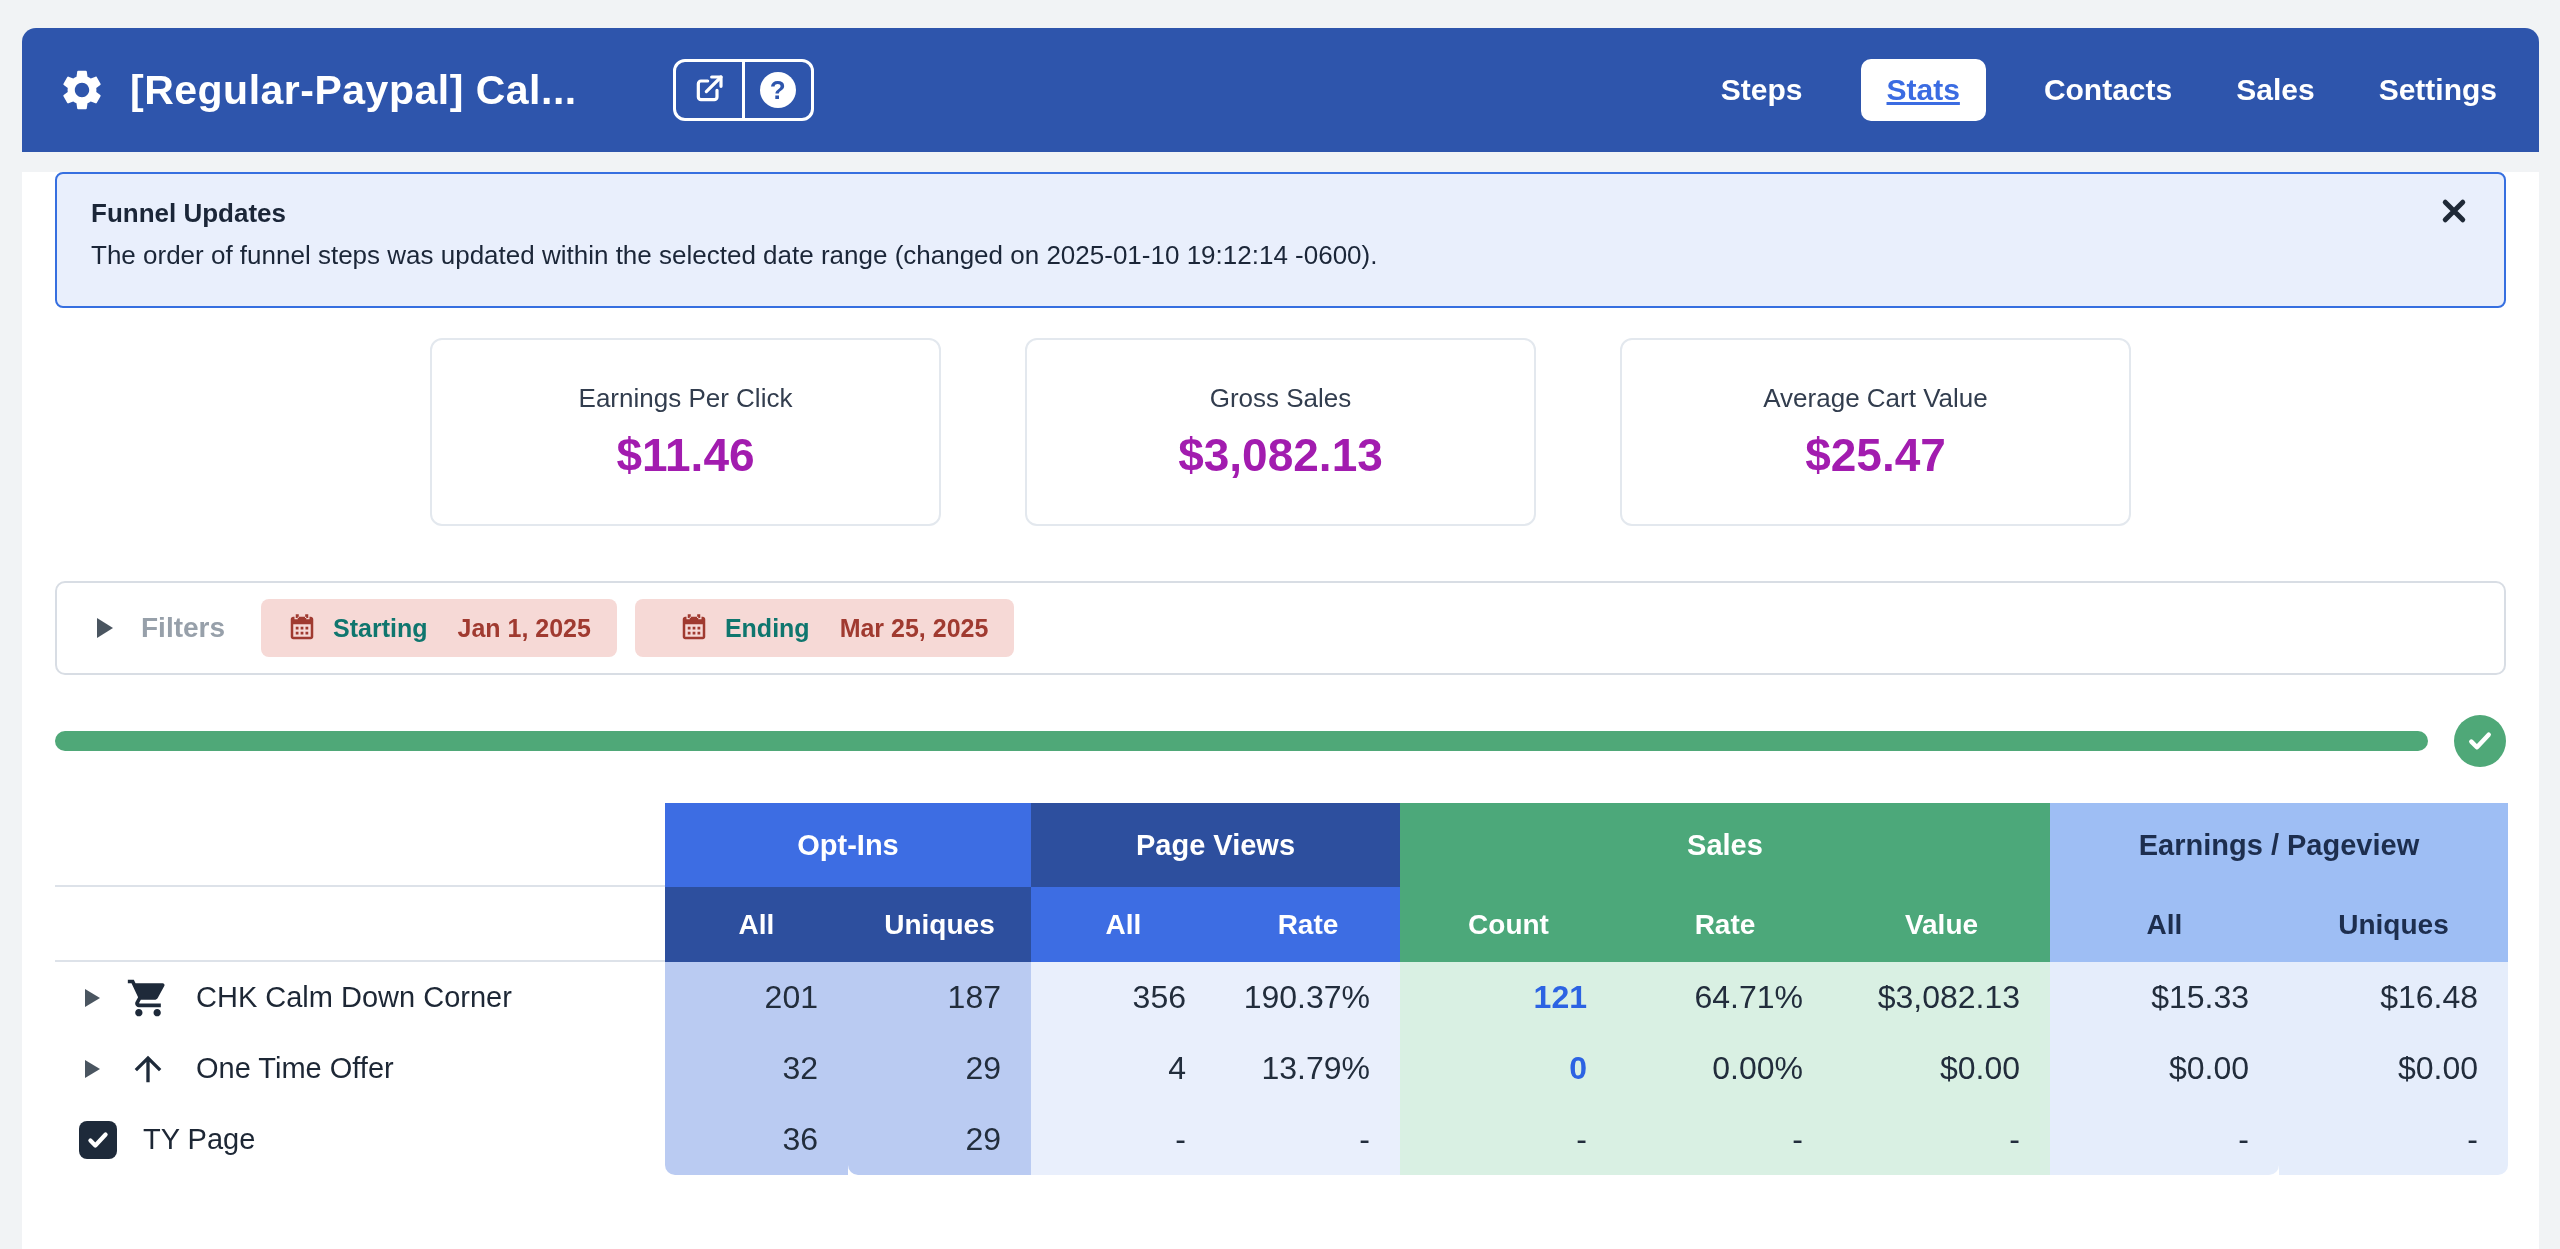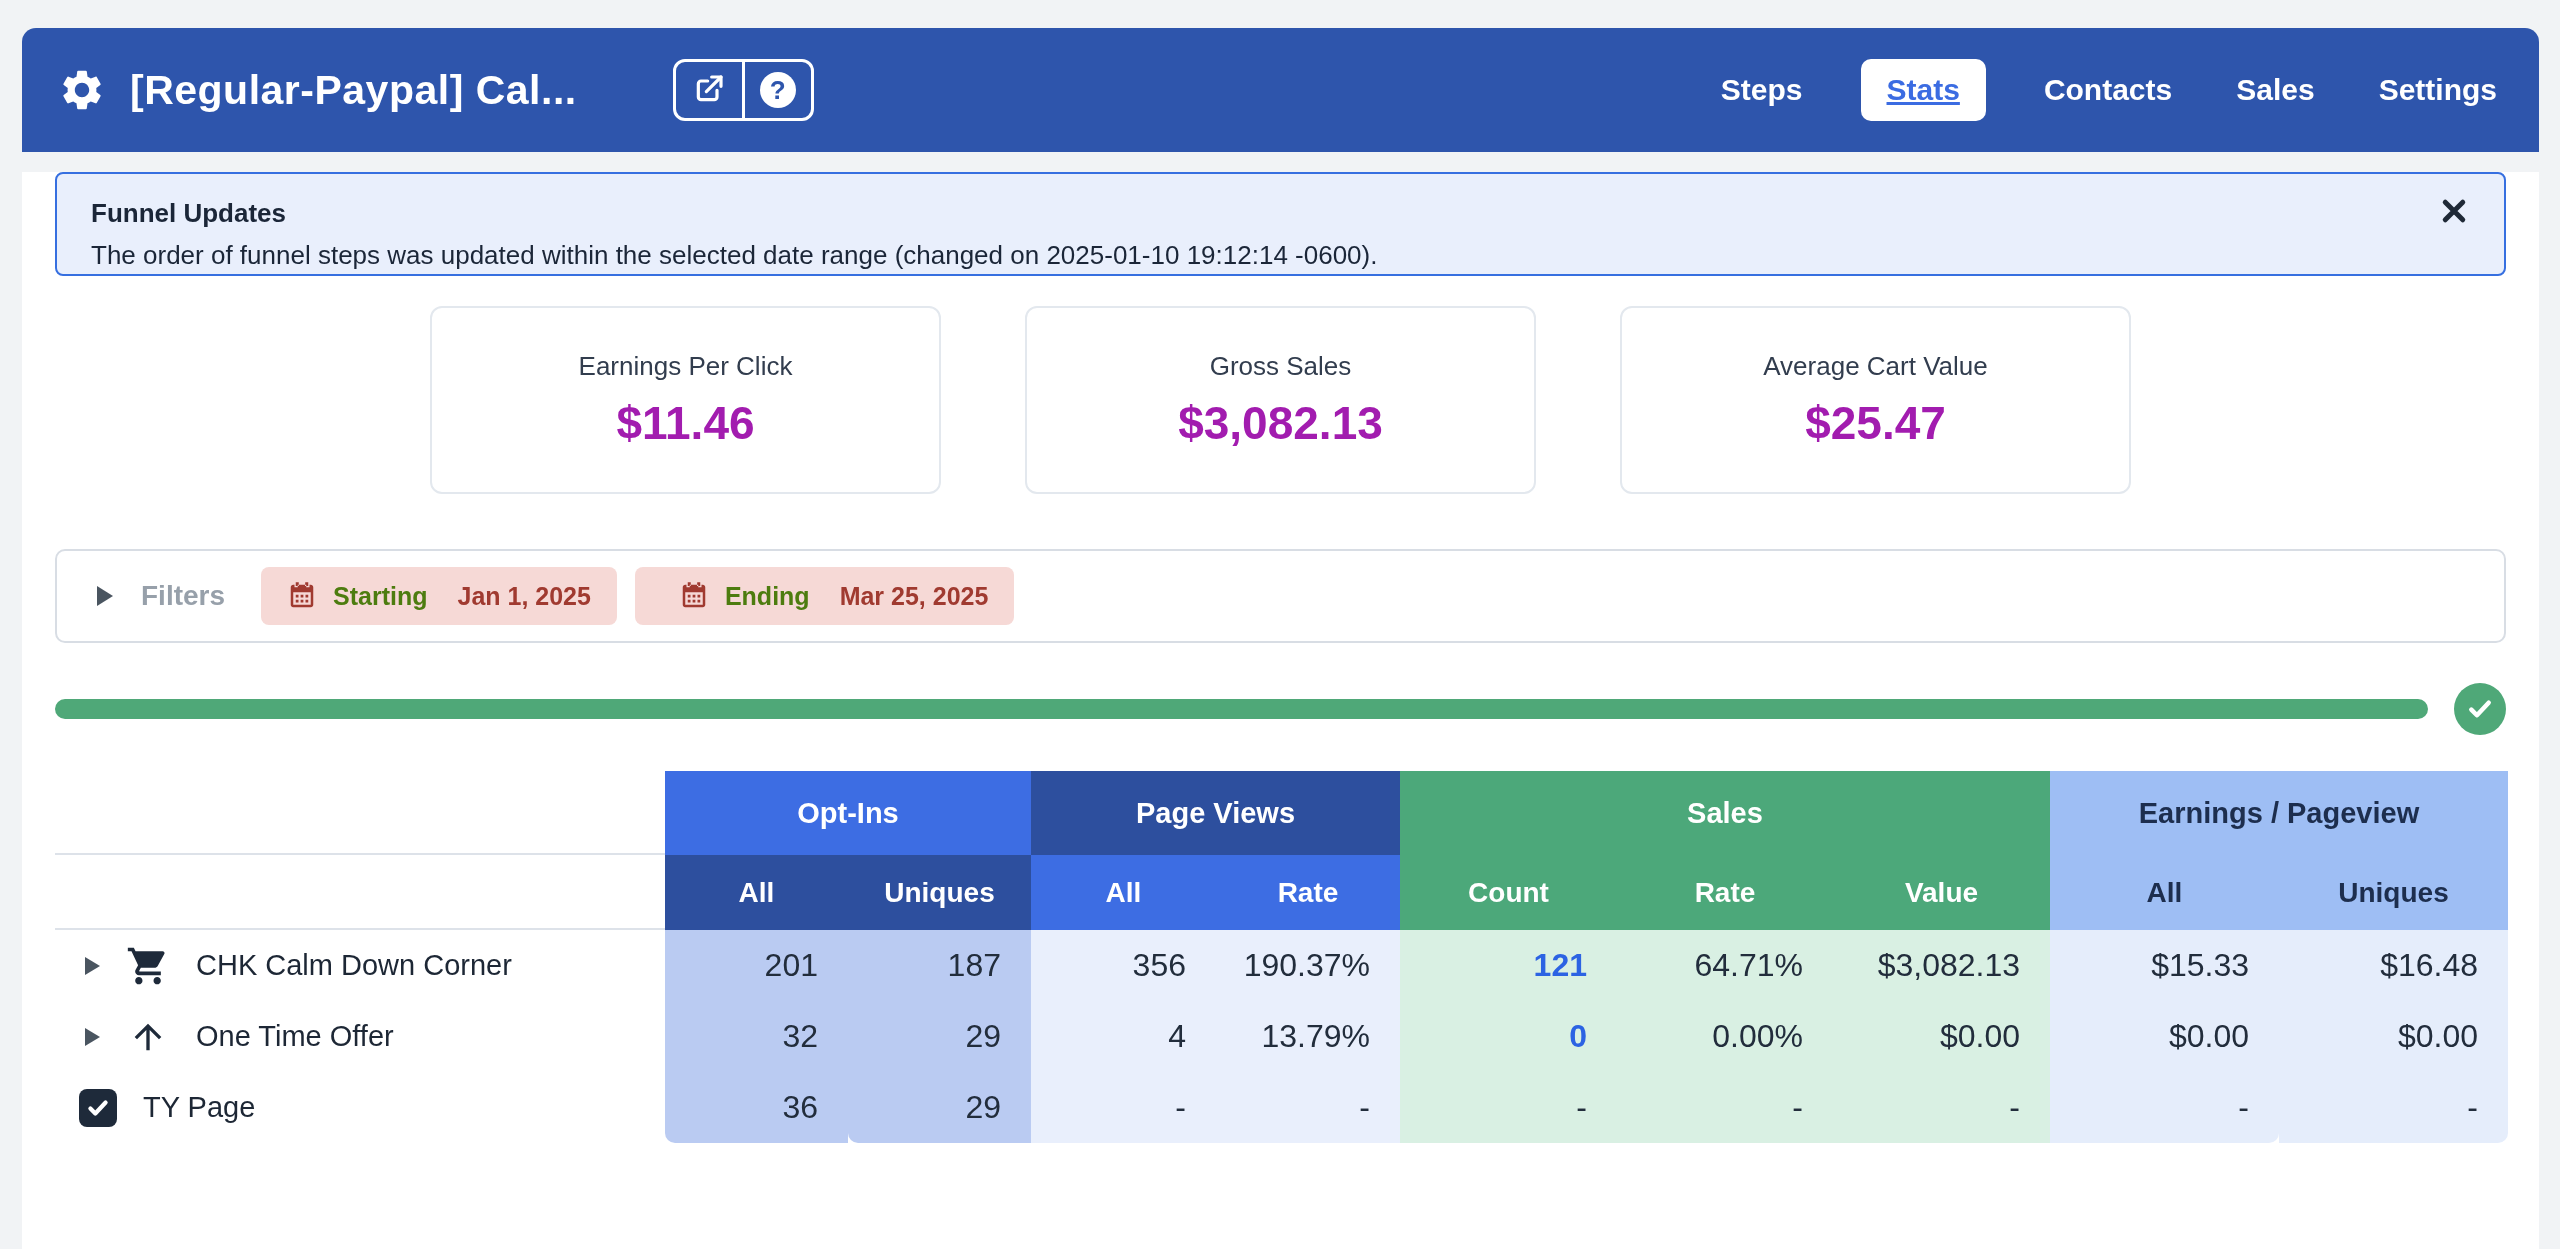--- a/index.html
+++ b/index.html
@@ -54,21 +54,21 @@
   .content { background: #fff; min-height: 1097px; padding: 0 33px; }
 
   
   .alert {
     position: relative;
     margin-top: 20px;
     border: 2px solid #366fe0;
     background: #e9effc;
     border-radius: 8px;
     padding: 22px 34px;
-    height: 104px;
+    height: 136px;
   }
   .alert-title { font-size: 26px; font-weight: 700; color: #1b2638; line-height: 34px; }
   .alert-msg   { font-size: 26px; color: #1b2638; line-height: 34px; margin-top: 8px; }
   .alert-close {
     position: absolute; right: 30px; top: 18px;
     width: 40px; height: 40px; cursor: pointer;
     display: flex; align-items: center; justify-content: center;
     background: none; border: none;
   }
 
@@ -96,21 +96,21 @@
     cursor: pointer;
   }
   .filters-label { font-size: 28px; font-weight: 700; color: #97a0aa; margin-left: 28px; cursor: pointer; }
   .chip {
     margin-left: 36px; background: #f6d9d6; border-radius: 8px;
     display: flex; align-items: center; gap: 16px;
     padding: 14px 26px; cursor: pointer; border: none;
   }
   .chip + .chip { margin-left: 18px; padding-left: 44px; }
   .chip .cal { width: 30px; height: 30px; }
-  .chip-label { font-size: 25px; font-weight: 700; color: #4d7c0f; }
+  .chip-label { font-size: 25px; font-weight: 700; color: #0f766e; }
   .chip-value { font-size: 25px; font-weight: 700; color: #a03a30; margin-left: 14px; }
 
   
   .progress-row { margin: 40px 0 36px; height: 52px; display: flex; align-items: center; gap: 26px; }
   .progress-bar { flex: 1; height: 20px; border-radius: 10px; background: #4fa878; }
   .progress-check {
     width: 52px; height: 52px; border-radius: 50%; background: #4fa878;
     display: flex; align-items: center; justify-content: center; flex: none;
   }
 

